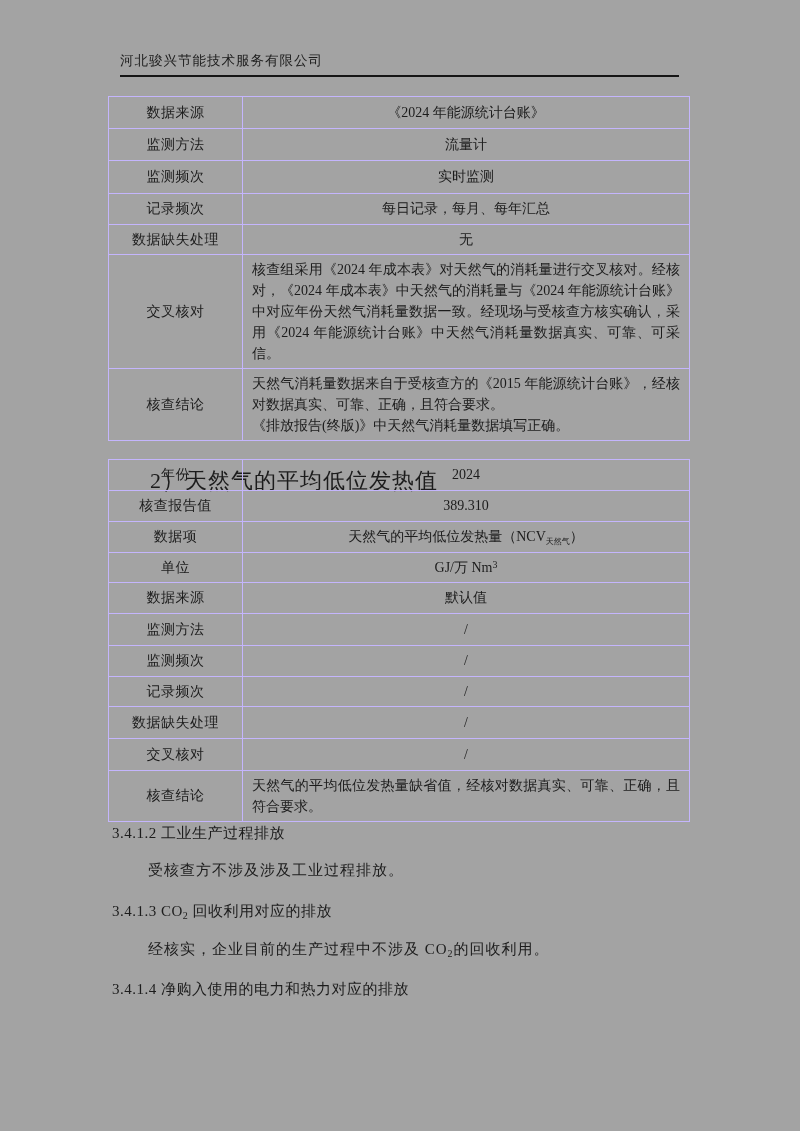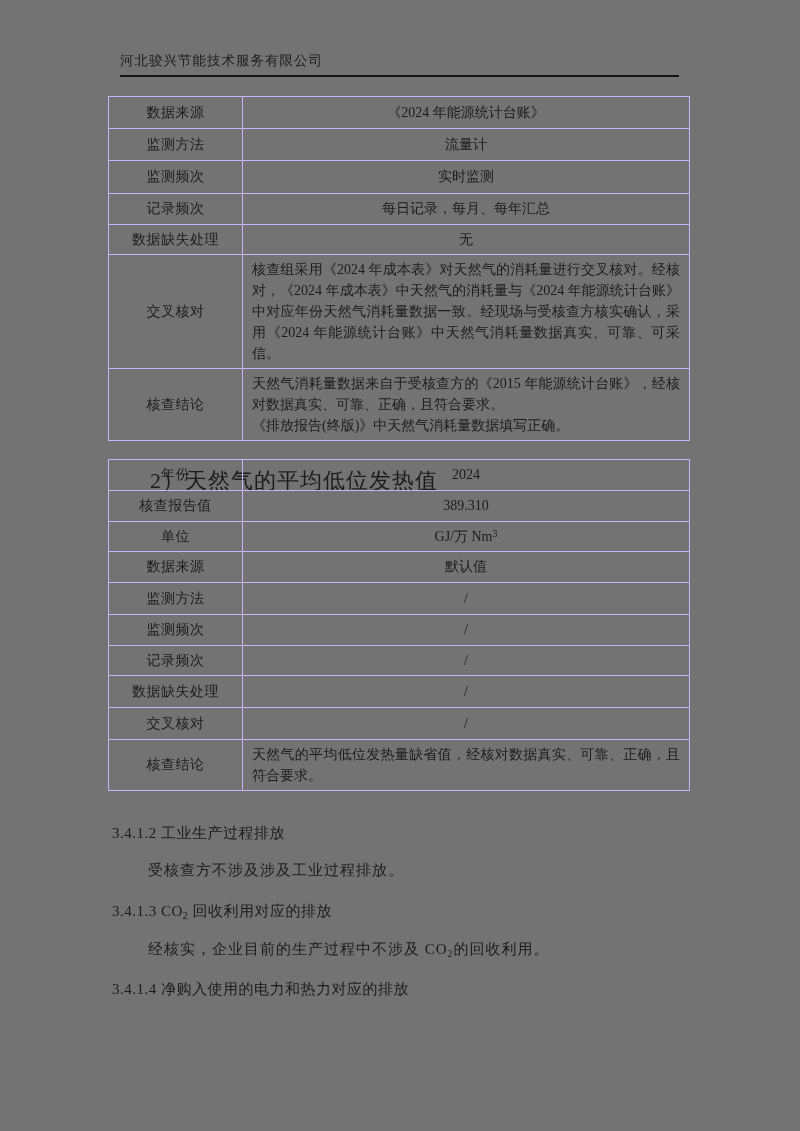--- a/index.html
+++ b/index.html
@@ -1,18 +1,18 @@
 <!DOCTYPE html>
 <html><head>
 <meta charset="utf-8">
 <style>
   html,body{margin:0;padding:0;background:#e8e8e8;}
   #page{
     position:relative;width:800px;height:1131px;margin:0 auto;
-    background:#737373;overflow:hidden;
+    background:#a3a3a3;overflow:hidden;
     font-family:"Liberation Serif","DejaVu Serif",serif;
     color:#1c1c1c;
   }
   .abs{position:absolute;}
   #company{left:120px;top:52px;font-size:13.5px;letter-spacing:1px;}
   #header-rule{left:120px;top:75px;width:559px;height:2px;background:#151515;}
   .doc-table{border-collapse:collapse;table-layout:fixed;width:581px;}
   .doc-table td{
     border:1px solid #c4b5fd;
     font-size:14px;
@@ -97,20 +97,26 @@
       </colgroup>
     <tbody>
         <tr style="height:31px">
       <td class="label">年份</td>
       <td class="center">2024</td>
     </tr>
     <tr style="height:31px">
       <td class="label">核查报告值</td>
       <td class="center">389.310</td>
     </tr>
+    <tr style="height:31px">
+      <td class="label">数据项</td>
+      <td class="center">
+        <span>天然气的平均低位发热量（NCV</span><sub class="cjk">天然气</sub><span>）</span>
+      </td>
+    </tr>
     <tr style="height:30px">
       <td class="label">单位</td>
       <td class="center">
         <span>GJ/万 Nm</span><sup class="num">3</sup>
       </td>
     </tr>
     <tr style="height:31px">
       <td class="label">数据来源</td>
       <td class="center">默认值</td>
     </tr>

